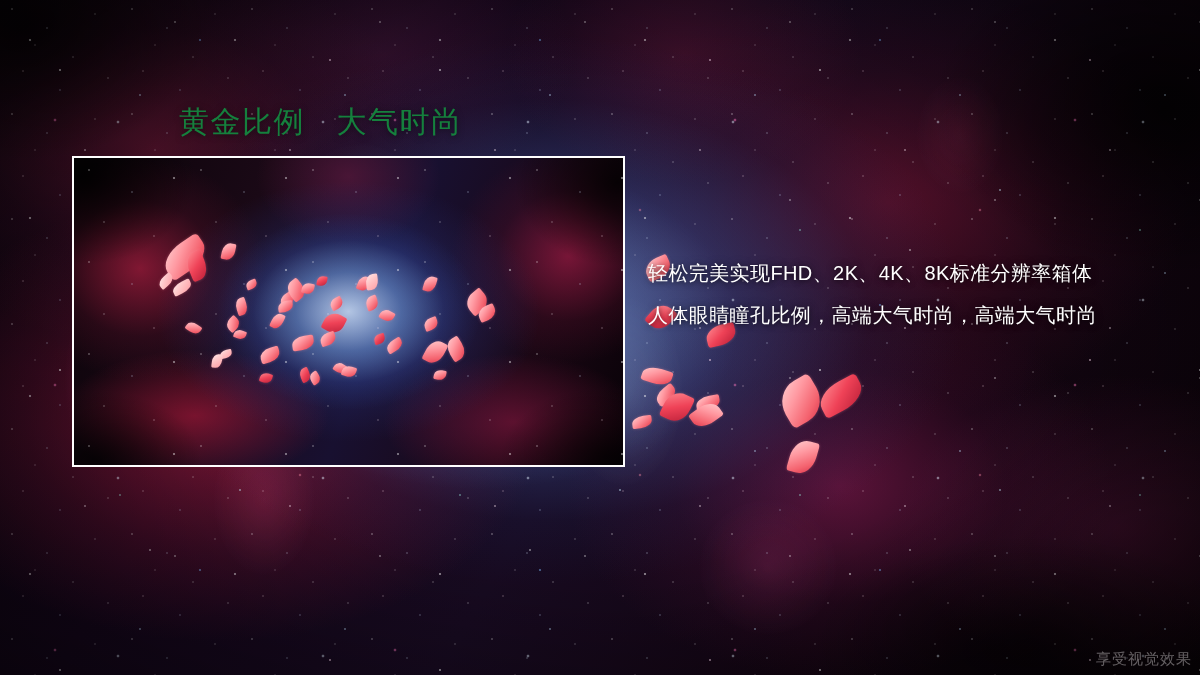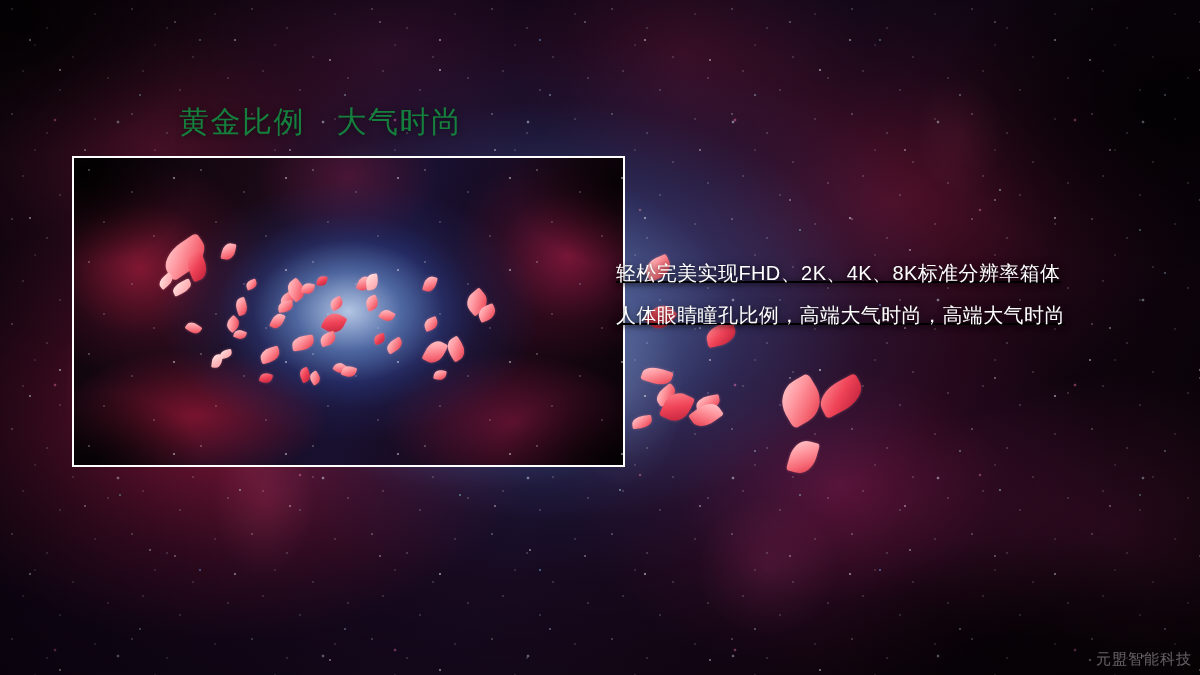--- a/index.html
+++ b/index.html
@@ -182,24 +182,23 @@
   .petal.pale {
     background: linear-gradient(145deg, #ffeaea 0%, #ffc4c6 45%, #ff9ba2 100%);
   }
   .petal.deep {
     background: linear-gradient(145deg, #ff8f95 0%, #ef4257 50%, #b81d36 100%);
   }
 
   
   .body-text {
     position: absolute;
-    left: 616px;
+    left: 648px;
     top: 252px;
     width: 530px;
-    text-decoration: underline;
   }
   .body-line {
     font-size: 20px;
     line-height: 42px;
     color: #ffffff;
     white-space: pre;
     letter-spacing: 0.4px;
     text-shadow: 0 1px 5px rgba(0,0,0,0.6), 0 0 10px rgba(0,0,0,0.35);
   }
 
@@ -291,15 +290,15 @@
       <div class="petal" style="left:172px;top:122px;width:11px;height:9px;transform:rotate(-20deg);"></div>
       <div class="petal" style="left:236px;top:214px;width:10px;height:12px;transform:rotate(-34deg);"></div>
     </div>
   </div>
 
   <div class="body-text">
     <div class="body-line">轻松完美实现FHD、2K、4K、8K标准分辨率箱体</div>
     <div class="body-line">人体眼睛瞳孔比例，高端大气时尚，高端大气时尚</div>
   </div>
 
-  <div class="watermark">元盟智能科技</div>
+  <div class="watermark">享受视觉效果</div>
 
 </div>
 
 </body></html>

